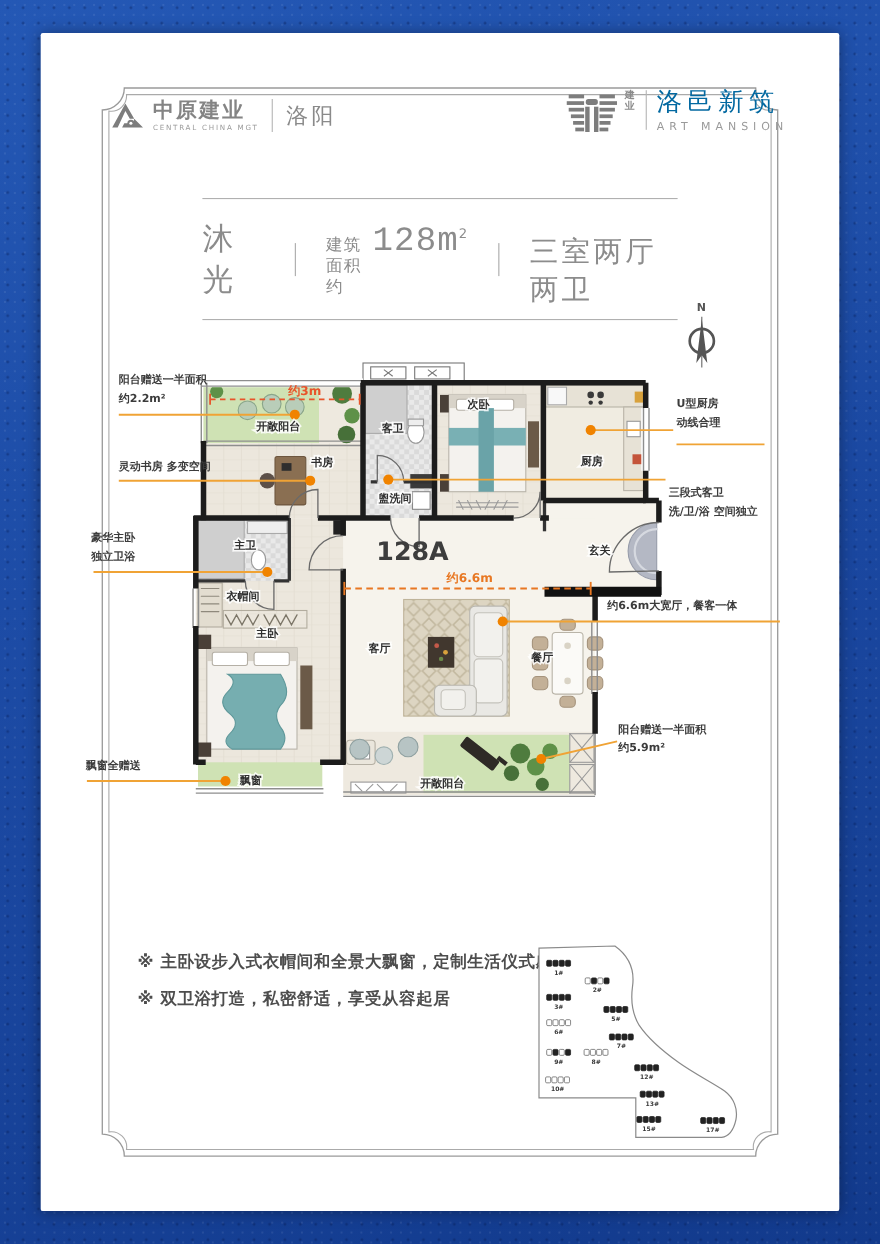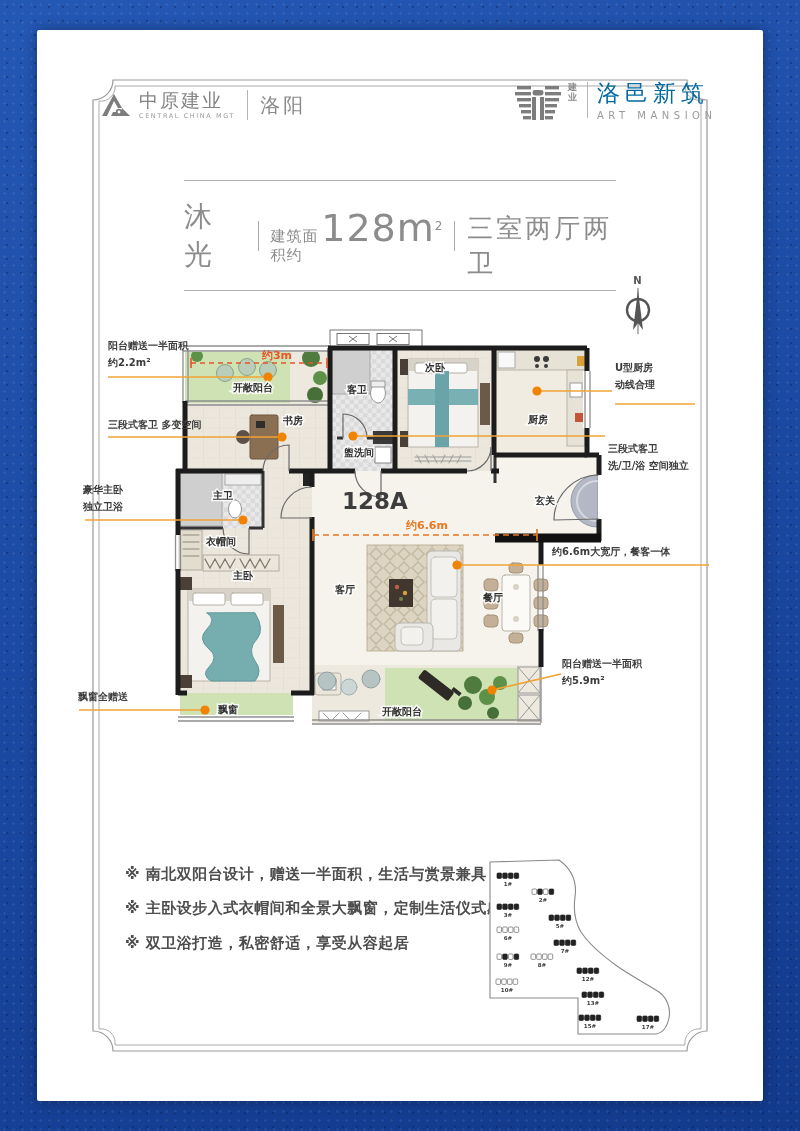--- a/index.html
+++ b/index.html
@@ -13,40 +13,40 @@
       linear-gradient(160deg,#2458b5 0%,#1a47a0 55%,#123a8c 100%);
     background-size:9px 9px,14px 14px,100% 100%;
   }
   .card{
     position:absolute;left:37px;top:30px;width:726px;height:1071px;
     background:#ffffff;border-radius:2px;box-shadow:0 0 14px rgba(0,0,0,.35);
   }
   .frame{position:absolute;left:0;top:0;pointer-events:none;}
   
   .brand-left{position:absolute;left:62px;top:58px;display:flex;align-items:center;color:#8a8a8a;}
-  .brand-left .cc-name{font-size:19px;font-weight:400;letter-spacing:2px;color:#848484;line-height:1;}
+  .brand-left .cc-name{font-size:19px;font-weight:700;letter-spacing:2px;color:#848484;line-height:1;}
   .brand-left .cc-sub{font-size:6.5px;letter-spacing:1.6px;color:#9a9a9a;margin-top:2px;}
   .vdiv{width:1px;height:30px;background:#b5b5b5;margin:0 12px;}
   .brand-left .cc-city{font-size:20px;color:#8a8a8a;letter-spacing:3px;}
   .brand-right{position:absolute;left:478px;top:52px;display:flex;color:#8a8a8a;}
   .brand-right .jy{font-size:9px;color:#8a8a8a;line-height:1.15;width:12px;margin-right:7px;font-weight:700;}
   .brand-right .vdiv2{width:1px;height:36px;background:#b5b5b5;margin-right:9px;}
   .brand-right .ly-name{font-size:23px;letter-spacing:5px;color:#0369a1;line-height:1;}
   .brand-right .ly-sub{font-size:10px;letter-spacing:4.5px;color:#9a9a9a;margin-top:5px;}
   
   .title-band{
     position:absolute;left:147px;top:150px;width:432px;
     border-top:1px solid #b0b0b0;border-bottom:1px solid #b0b0b0;
-    padding:9px 0;display:flex;align-items:center;justify-content:center;gap:12px;color:#8c8c8c;
+    padding:9px 0;display:flex;align-items:center;justify-content:center;gap:28px;color:#8c8c8c;
   }
   .title-band .t-name{font-size:28px;letter-spacing:8px;font-weight:500;}
   .title-band .t-sep{width:1px;height:30px;background:#a9a9a9;}
   .t-area{display:flex;align-items:baseline;}
   .t-area .a-pre{font-size:15px;letter-spacing:1px;}
-  .t-area .a-num{font-size:38px;font-weight:400;letter-spacing:1px;}
+  .t-area .a-num{font-size:31px;font-weight:400;letter-spacing:1px;font-family:Liberation Mono, monospace;}
   .t-area .a-sup{font-size:12px;vertical-align:super;position:relative;top:-11px;}
   .title-band .t-rooms{font-size:26px;letter-spacing:3px;font-weight:500;margin-top:21px;}
   
   .plan-area{position:absolute;left:38px;top:293px;width:660px;height:448px;}
   .plan-area svg{position:absolute;left:0;top:0;}
   .anno{position:absolute;font-size:10px;font-weight:700;color:#3c3c3c;line-height:17px;white-space:nowrap;}
   .compass{position:absolute;left:580px;top:245px;width:42px;height:62px;text-align:center;color:#555;}
   .compass .n{font-size:10px;font-weight:700;letter-spacing:1px;}
   
   .features{position:absolute;left:88px;top:836px;margin:0;padding:0;list-style:none;
@@ -383,21 +383,21 @@
           <text x="153" y="390" text-anchor="middle" class="room-label">飘窗</text>
           <text x="327" y="392" text-anchor="middle" class="room-label">开敞阳台</text>
         </g>
     </svg>
 
     <div class="anno" style="left:33px;top:14px;">
       <div>阳台赠送一半面积</div>
         <div>约2.2m²</div>
     </div>
     <div class="anno" style="left:33px;top:93px;">
-      <div>三段式客卫 多变空间</div>
+      <div>灵动书房 多变空间</div>
     </div>
     <div class="anno" style="left:8px;top:158px;">
       <div>豪华主卧</div>
         <div>独立卫浴</div>
     </div>
     <div class="anno" style="left:3px;top:365px;">
       <div>飘窗全赠送</div>
     </div>
     <div class="anno" style="left:540px;top:36px;">
       <div>U型厨房</div>
@@ -410,21 +410,20 @@
     <div class="anno" style="left:477px;top:220px;text-align:center;">
       <div>约6.6m大宽厅，餐客一体</div>
     </div>
     <div class="anno" style="left:487px;top:332px;">
       <div>阳台赠送一半面积</div>
         <div>约5.9m²</div>
     </div>
   </div>
 
   <ul class="features" id="feature-list">
-      <li>※ 南北双阳台设计，赠送一半面积，生活与赏景兼具</li>
       <li>※ 主卧设步入式衣帽间和全景大飘窗，定制生活仪式感</li>
       <li>※ 双卫浴打造，私密舒适，享受从容起居</li>
     </ul>
 
   <svg class="siteplan" width="215" height="200" viewBox="0 0 215 200">
     <path d="M15 12 L84 10 C98 20 102 33 100 47 C98 62 100 72 106 82 C114 94 128 106 142 116 C156 126 172 134 184 142 C192 148 196 158 194 168 C192 177 188 183 181 184 L103 184 L103 148 L15 148 Z" fill="#ffffff" stroke="#8a8a8a" stroke-width="1.1"></path>
     <g id="siteplan-buildings">
         <g>
           <rect x="22" y="23" width="4.6" height="5.4" rx="1" fill="#222" stroke="#222" stroke-width="0.7"></rect>
           <rect x="27.7" y="23" width="4.6" height="5.4" rx="1" fill="#222" stroke="#222" stroke-width="0.7"></rect>

